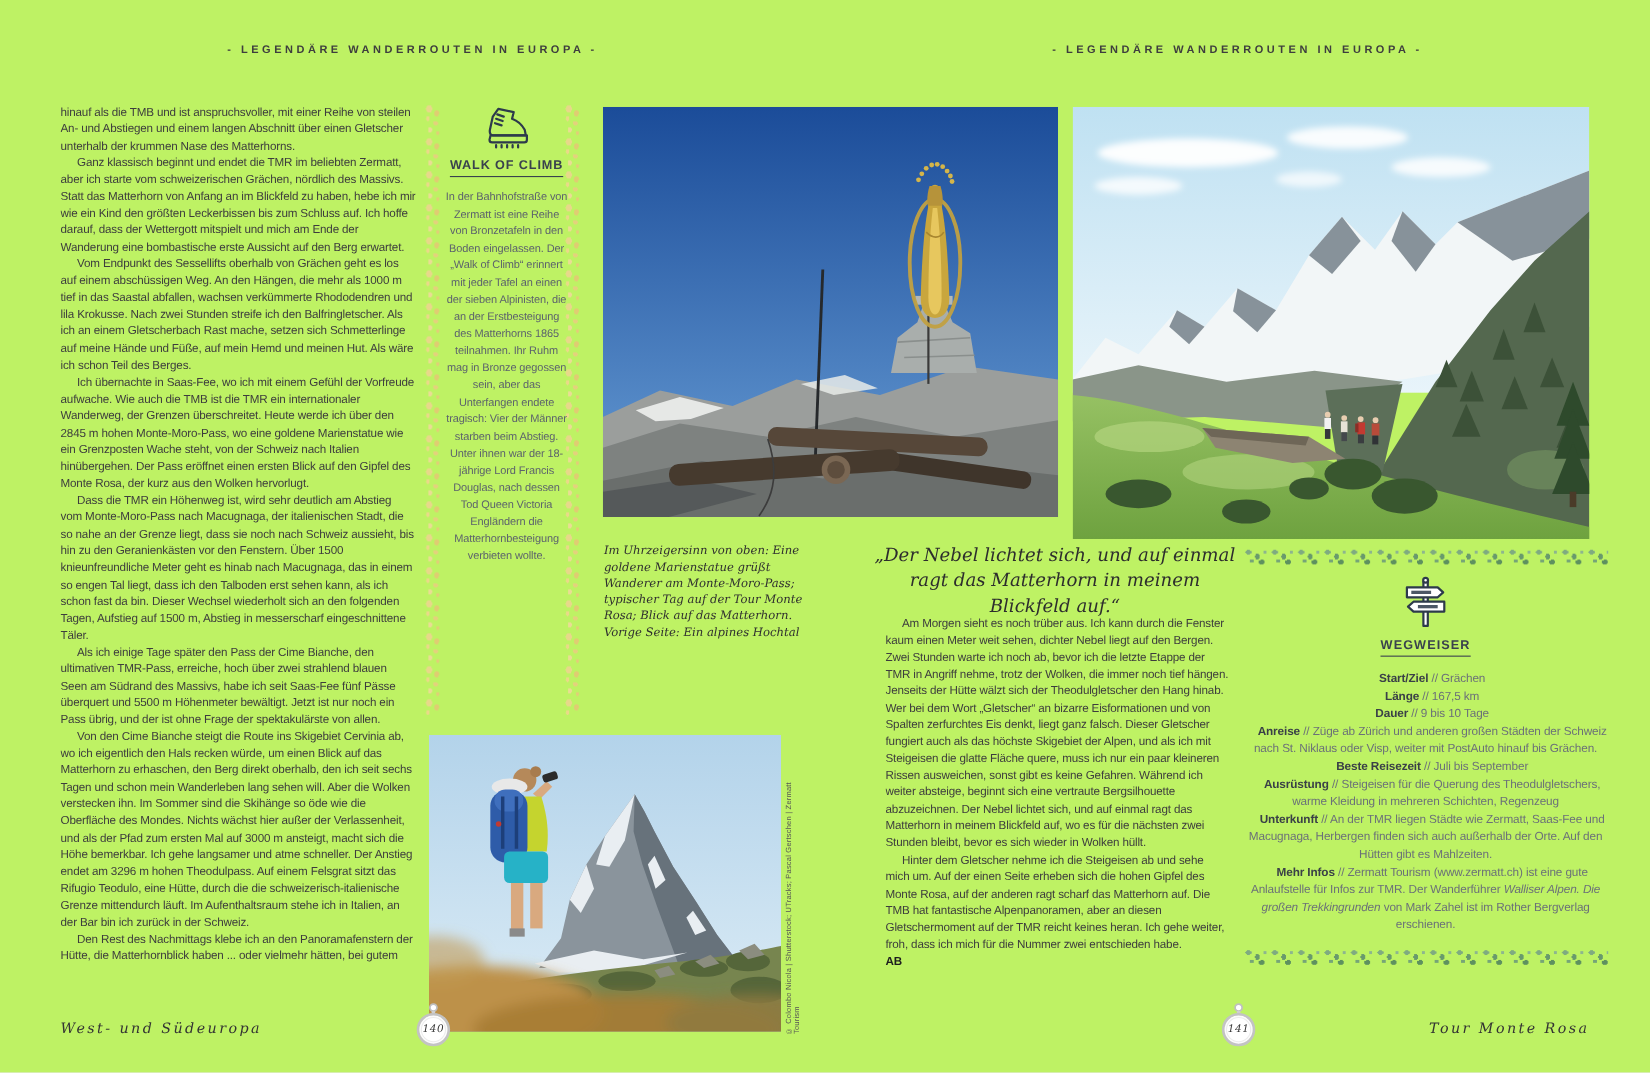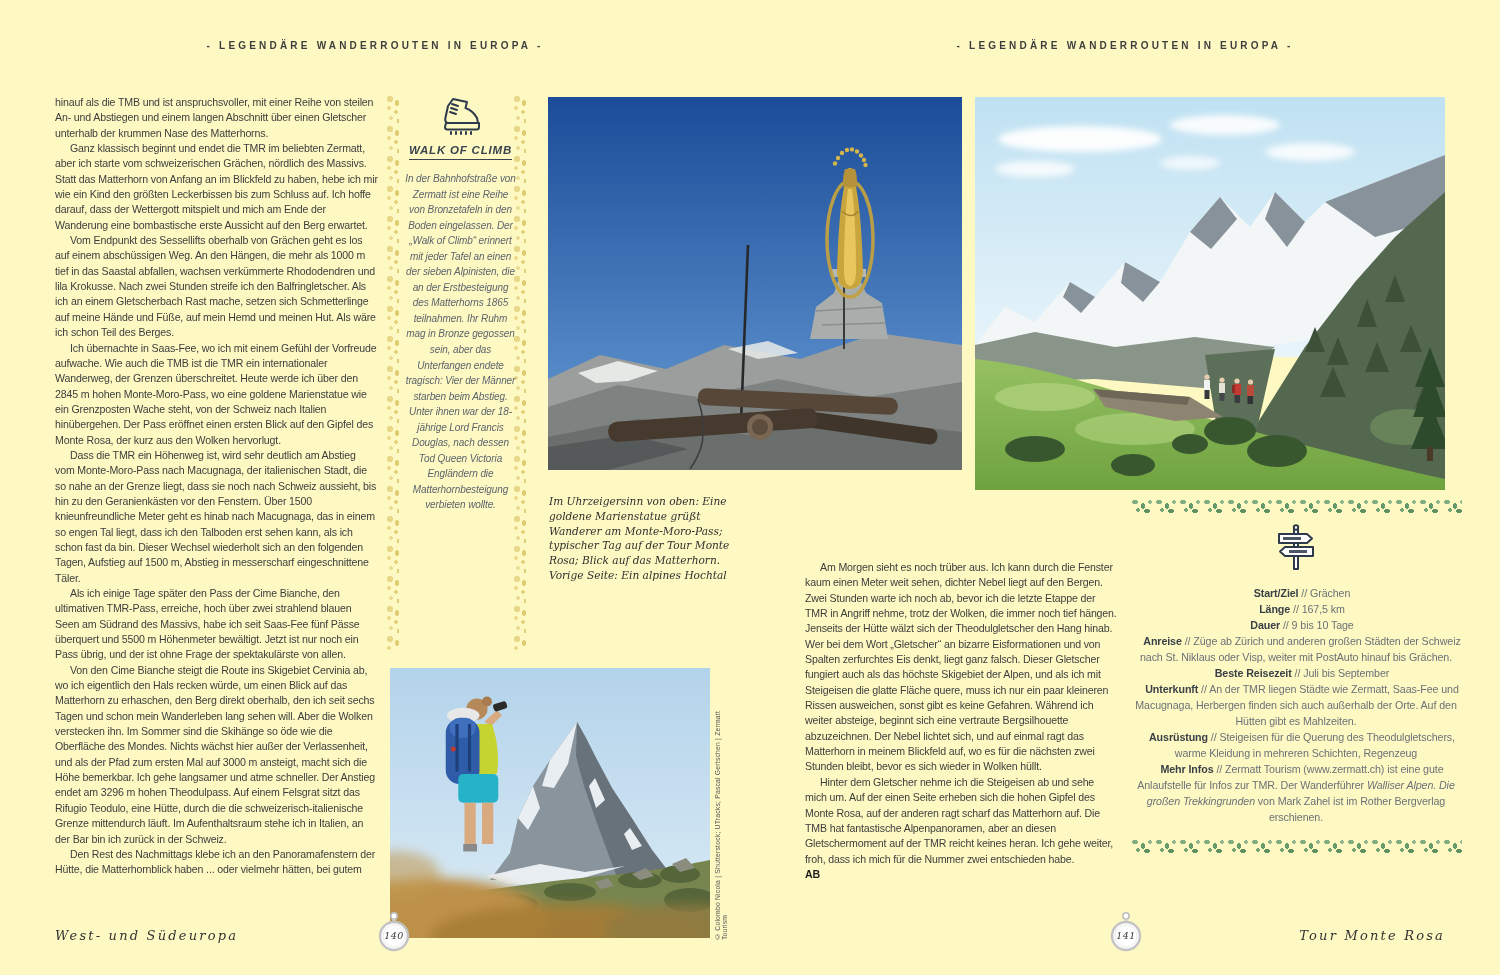--- a/index.html
+++ b/index.html
@@ -1,16 +1,16 @@
 <!DOCTYPE html>
 <html lang="de"><head>
 <meta charset="utf-8">
 <style>
   html,body{margin:0;padding:0;background:#e9e9e9;}
-  .spread{position:relative;width:1500px;height:975px;background:#fef9c3;
+  .spread{position:relative;width:1500px;height:975px;background:#bef264;
           font-family:"Liberation Sans",sans-serif;color:#3d3d3d;overflow:hidden;}
 
   
   .runhead{position:absolute;top:40px;width:750px;text-align:center;
            font-size:10px;font-weight:bold;letter-spacing:3.2px;color:#3e3e3e;}
   #runhead-left{left:0;} #runhead-right{left:750px;}
 
   
   .bodycol{position:absolute;font-size:10.6px;line-height:15.35px;letter-spacing:-0.15px;
            color:#3d3d3d;hyphens:auto;}
@@ -25,21 +25,21 @@
   .strip-gold{position:absolute;top:0;width:17px;height:556px;
     background-image:
       radial-gradient(4px 5px at 5px 5px,  #e7d88a 70%,transparent 71%),
       radial-gradient(3px 4px at 12px 9px, #dfcd72 70%,transparent 71%),
       radial-gradient(2.5px 3px at 4px 14px,#ead988 70%,transparent 71%),
       radial-gradient(3.5px 2.5px at 11px 18px,#e3d27c 70%,transparent 71%),
       radial-gradient(2.5px 3.5px at 6px 24px,#eadc94 70%,transparent 71%),
       radial-gradient(2px 2.5px at 13px 27px,#e0cf76 70%,transparent 71%);
     background-size:17px 30px;}
   .strip-gold.left{left:0;} .strip-gold.right{right:0;}
-  .sb-content{position:absolute;left:19px;right:12px;top:0;text-align:center;font-style:italic;}
+  .sb-content{position:absolute;left:19px;right:12px;top:0;text-align:center;}
   .sb-title{display:inline-block;font-size:11.5px;font-weight:bold;letter-spacing:0.8px;
             color:#39424d;border-bottom:1.6px solid #39424d;padding-bottom:3px;margin-top:4px;}
   .sb-text{margin-top:11px;font-size:10px;line-height:15.55px;color:#5c636c;letter-spacing:-0.1px;}
 
   
   .photo{position:absolute;overflow:hidden;}
   #photo-statue{left:548px;top:97px;width:414px;height:373px;}
   #photo-mountains{left:975px;top:97px;width:470px;height:393px;}
   #photo-matterhorn{left:390px;top:668px;width:320px;height:270px;}
   .photo svg{display:block;}
@@ -258,20 +258,21 @@
         <polygon points="455,250 470,290 440,290" fill="#2e4a2c"></polygon>
         <polygon points="455,275 472,320 438,320" fill="#2e4a2c"></polygon>
         <polygon points="455,305 474,352 436,352" fill="#2e4a2c"></polygon>
         <rect x="452" y="350" width="6" height="14" fill="#4a3b28"></rect>
       </g>
     </svg>
   </div>
 
   <div class="caption">Im Uhrzeigersinn von oben: Eine goldene Marienstatue grüßt Wanderer am Monte-Moro-Pass; typischer Tag auf der Tour Monte Rosa; Blick auf das Matterhorn. Vorige Seite: Ein alpines Hochtal</div>
 
+  <div class="quote">„Der Nebel lichtet sich, und auf einmal ragt das Matterhorn in meinem Blickfeld auf.“</div>
 
   <div class="bodycol" id="right-paragraphs">
       <p class="ind">Am Morgen sieht es noch trüber aus. Ich kann durch die Fenster kaum einen Meter weit sehen, dichter Nebel liegt auf den Bergen. Zwei Stunden warte ich noch ab, bevor ich die letzte Etappe der TMR in Angriff nehme, trotz der Wolken, die immer noch tief hängen. Jenseits der Hütte wälzt sich der Theodulgletscher den Hang hinab. Wer bei dem Wort „Gletscher“ an bizarre Eisformationen und von Spalten zerfurchtes Eis denkt, liegt ganz falsch. Dieser Gletscher fungiert auch als das höchste Skigebiet der Alpen, und als ich mit Steigeisen die glatte Fläche quere, muss ich nur ein paar kleineren Rissen ausweichen, sonst gibt es keine Gefahren. Während ich weiter absteige, beginnt sich eine vertraute Bergsilhouette abzuzeichnen. Der Nebel lichtet sich, und auf einmal ragt das Matterhorn in meinem Blickfeld auf, wo es für die nächsten zwei Stunden bleibt, bevor es sich wieder in Wolken hüllt.</p>
       <p class="ind">Hinter dem Gletscher nehme ich die Steigeisen ab und sehe mich um. Auf der einen Seite erheben sich die hohen Gipfel des Monte Rosa, auf der anderen ragt scharf das Matterhorn auf. Die TMB hat fantastische Alpenpanoramen, aber an diesen Gletschermoment auf der TMR reicht keines heran. Ich gehe weiter, froh, dass ich mich für die Nummer zwei entschieden habe.<strong> AB</strong></p>
     </div>
 
   <div class="photo" id="photo-matterhorn">
     <svg width="320" height="270" viewBox="0 0 320 270">
       <defs>
         <linearGradient id="skyh" x1="0" y1="0" x2="0" y2="1">
@@ -339,28 +340,29 @@
         <g fill="#ffffff" stroke="#2d3a4b" stroke-width="2" stroke-linejoin="round">
           <rect x="21" y="6" width="4" height="40"></rect>
           <circle cx="23" cy="4.5" r="2.2"></circle>
           <polygon points="6,11 34,11 39,15.5 34,20 6,20"></polygon>
           <polygon points="40,24 12,24 7,28.5 12,33 40,33"></polygon>
         </g>
         <rect x="10" y="14" width="18" height="3" fill="#2d3a4b" opacity="0.85"></rect>
         <rect x="16" y="27" width="18" height="3" fill="#2d3a4b" opacity="0.85"></rect>
       </svg>
     </div>
+    <div><span class="ww-title">WEGWEISER</span></div>
     <div id="ww-entries">
         <div class="ww-entry"><b class="ww-label">Start/Ziel</b><span class="ww-val"> // <span>Grächen</span></span></div>
         <div class="ww-entry"><b class="ww-label">Länge</b><span class="ww-val"> // <span>167,5 km</span></span></div>
         <div class="ww-entry"><b class="ww-label">Dauer</b><span class="ww-val"> // <span>9 bis 10 Tage</span></span></div>
         <div class="ww-entry"><b class="ww-label">Anreise</b><span class="ww-val"> // <span>Züge ab Zürich und anderen großen Städten der Schweiz nach St. Niklaus oder Visp, weiter mit PostAuto hinauf bis Grächen.</span></span></div>
         <div class="ww-entry"><b class="ww-label">Beste Reisezeit</b><span class="ww-val"> // <span>Juli bis September</span></span></div>
+        <div class="ww-entry"><b class="ww-label">Ausrüstung</b><span class="ww-val"> // <span>Steigeisen für die Querung des Theodulgletschers, warme Kleidung in mehreren Schichten, Regenzeug</span></span></div>
         <div class="ww-entry"><b class="ww-label">Unterkunft</b><span class="ww-val"> // <span>An der TMR liegen Städte wie Zermatt, Saas-Fee und Macugnaga, Herbergen finden sich auch außerhalb der Orte. Auf den Hütten gibt es Mahlzeiten.</span></span></div>
-        <div class="ww-entry"><b class="ww-label">Ausrüstung</b><span class="ww-val"> // <span>Steigeisen für die Querung des Theodulgletschers, warme Kleidung in mehreren Schichten, Regenzeug</span></span></div>
         <div class="ww-entry"><b class="ww-label">Mehr Infos</b><span class="ww-val"> // <span>Zermatt Tourism (www.zermatt.ch) ist eine gute Anlaufstelle für Infos zur TMR. Der Wanderführer </span><em>Walliser Alpen. Die großen Trekkingrunden</em><span> von Mark Zahel ist im Rother Bergverlag erschienen.</span></span></div>
       </div>
     <div class="strip-green bottom"></div>
   </div>
 
   <div class="footer-line" id="footer-left">West- und Südeuropa</div>
   <div class="badge" id="badge-140">
     <svg width="36" height="44" viewBox="0 0 36 44">
       <circle cx="18" cy="6" r="3.2" fill="#ffffff" stroke="#bfbfbf" stroke-width="1.6"></circle>
       <rect x="16.4" y="9" width="3.2" height="3.5" fill="#cfcfcf"></rect>

